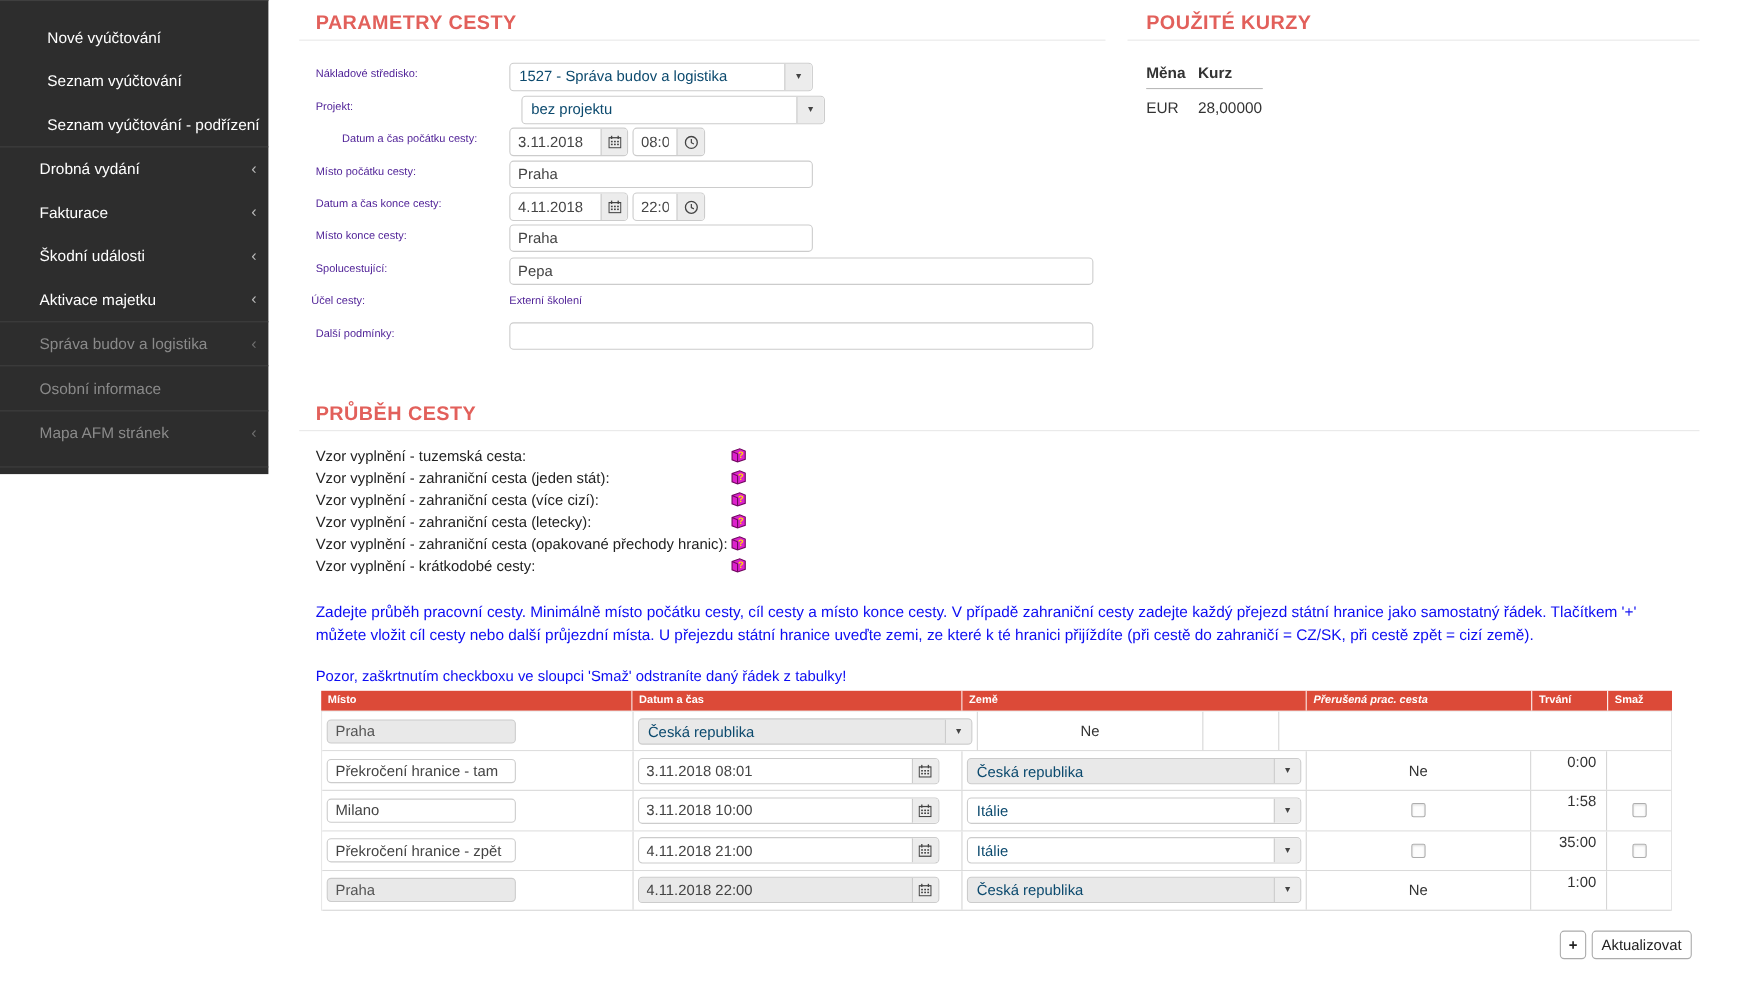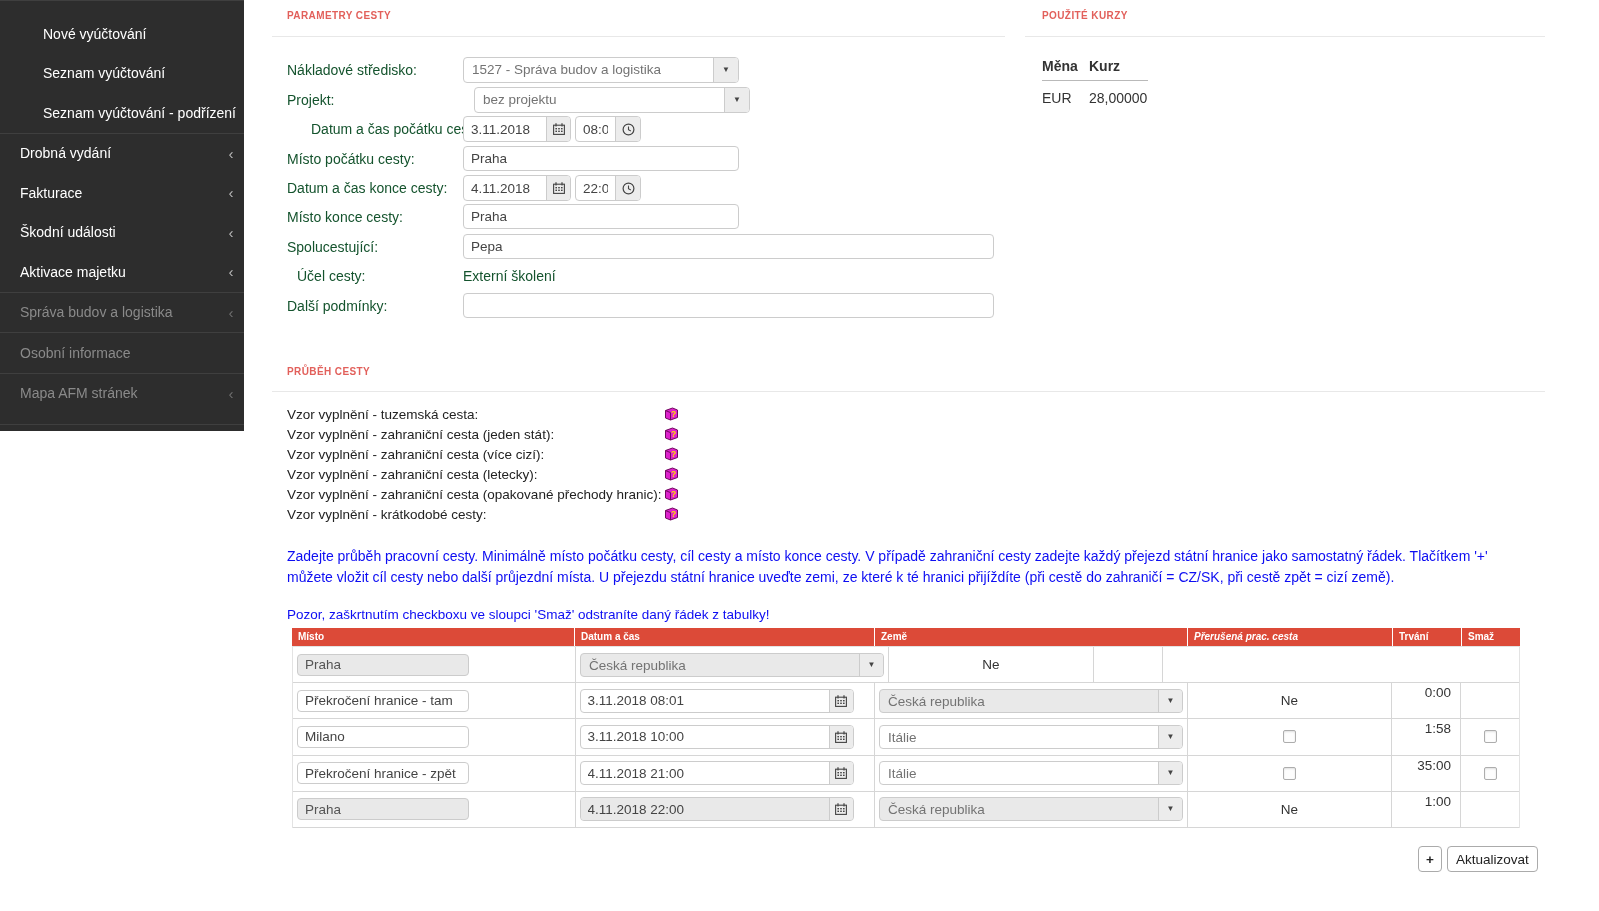--- a/index.html
+++ b/index.html
@@ -7,43 +7,43 @@
   .page {
     position:relative; width:1599px; height:911px; overflow:hidden;
     font-family:"Liberation Sans", sans-serif; font-size:14px; color:#333; background:#fff;
   }
   .abs { position:absolute; }
 
   
   .sidebar { position:absolute; left:0; top:0; width:244px; height:431px; background:#2d2d2d; border-top:1px solid #3f3f3f; }
   .side-item { height:39.5px; display:flex; align-items:center; color:#fff; font-size:14px; cursor:pointer; }
   .side-item.sub { padding-left:43px; }
-  .side-item.lvl1 { padding-left:20px; }
+  .side-item.lvl1 { padding-left:36px; }
   .side-item .lbl { flex:1; }
   .side-item .chev { width:26px; text-align:center; color:#b9b9b9; font-size:15px; }
   .side-item.disabled { color:#8a8a8a; }
   .side-item.disabled .chev { color:#6f6f6f; }
   .side-div { border-top:1px solid #3f3f3f; height:0; }
   .side-spacer-top { height:13px; }
   .side-spacer-bot { height:11px; }
 
   
-  .sec-title { color:#e2605b; font-size:10px; letter-spacing:.4px; white-space:nowrap; }
+  .sec-title { color:#e2605b; font-size:18px; letter-spacing:.4px; white-space:nowrap; }
   .sec-div { border-top:1px solid #e8e8e8; height:0; }
 
   
-  .frm-label { color:#14532d; font-size:14px; white-space:nowrap; }
+  .frm-label { color:#4c1d95; font-size:10px; white-space:nowrap; }
   .txt-input {
     border:1px solid #ccc; border-radius:4px; background:#fff; color:#444;
     font-family:"Liberation Sans", sans-serif; font-size:13.5px; padding:2px 7px; height:25px;
   }
   .txt-input:disabled, .txt-input.gray { background:#e9e9e9; color:#555; }
 
   .sel { display:inline-flex; border:1px solid #ccc; border-radius:4px; background:#fff; height:26px; overflow:hidden; }
-  .sel .sel-text { padding:4px 8px; color:#737373; font-size:13.5px; white-space:nowrap; overflow:hidden; flex:1; }
+  .sel .sel-text { padding:4px 8px; color:#0c4a6e; font-size:13.5px; white-space:nowrap; overflow:hidden; flex:1; }
   .sel .sel-btn { width:25px; background:#ececec; border-left:1px solid #ccc; display:flex; align-items:center; justify-content:center; cursor:pointer; }
   .sel.gray { background:#e9e9e9; }
   .arrow { font-size:8px; color:#444; line-height:1; }
 
   .igroup { display:inline-flex; border:1px solid #ccc; border-radius:4px; overflow:hidden; height:26px; background:#fff; }
   .igroup input {
     border:0; outline:none; padding:2px 7px; font-family:"Liberation Sans", sans-serif;
     font-size:13.5px; color:#444; background:transparent; min-width:0;
   }
   .igroup .addon { background:#ececec; border-left:1px solid #ccc; display:flex; align-items:center; justify-content:center; cursor:pointer; }
@@ -224,21 +224,21 @@
         </svg>
     </span>
   </div>
 
   <span class="abs frm-label" style="left:287px; top:209px;">Místo konce cesty:</span>
   <input class="abs txt-input" style="left: 463px; top: 204px; width: 276px;" value="Praha">
 
   <span class="abs frm-label" style="left:287px; top:239px;">Spolucestující:</span>
   <input class="abs txt-input" style="left: 463px; top: 234px; width: 531px;" value="Pepa">
 
-  <span class="abs frm-label" style="left:297px; top:268px;">Účel cesty:</span>
+  <span class="abs frm-label" style="left:283px; top:268px;">Účel cesty:</span>
   <span class="abs frm-label" style="left:463px; top:268px;">Externí školení</span>
 
   <span class="abs frm-label" style="left:287px; top:298px;">Další podmínky:</span>
   <input class="abs txt-input" style="left: 463px; top: 293px; width: 531px;" value="">
 
   <h2 class="abs sec-title" style="left:1042px; top:10px;">POUŽITÉ KURZY</h2>
   <div class="abs sec-div" style="left:1025px; top:36px; width:520px;"></div>
   <span class="abs kurz-head" style="left:1042px; top:58px;">Měna</span>
   <span class="abs kurz-head" style="left:1089px; top:58px;">Kurz</span>
   <div class="abs kurz-underline" style="left:1042px; top:80px; width:106px;"></div>

